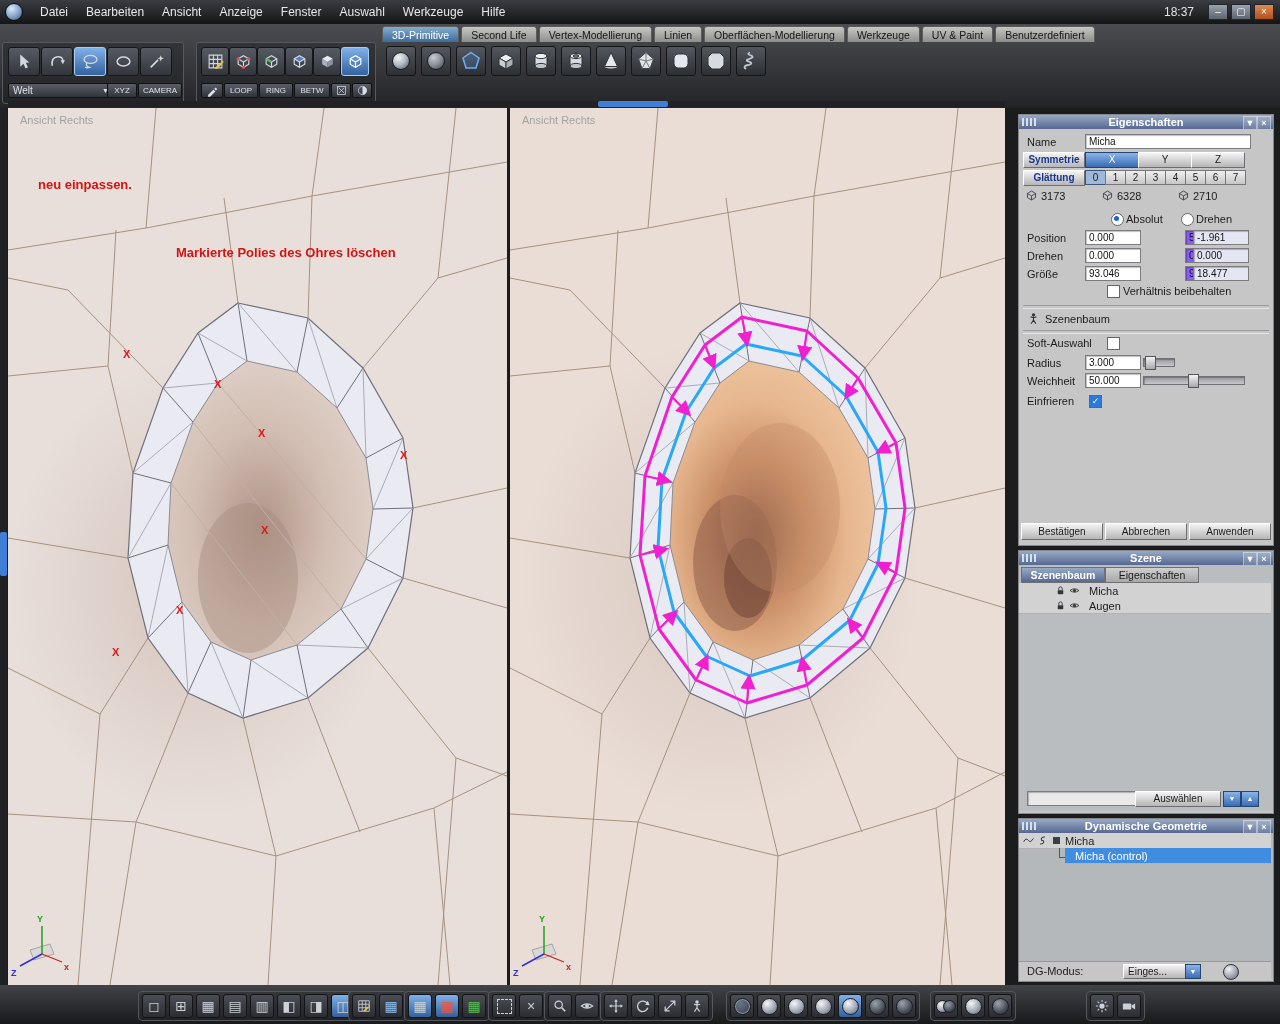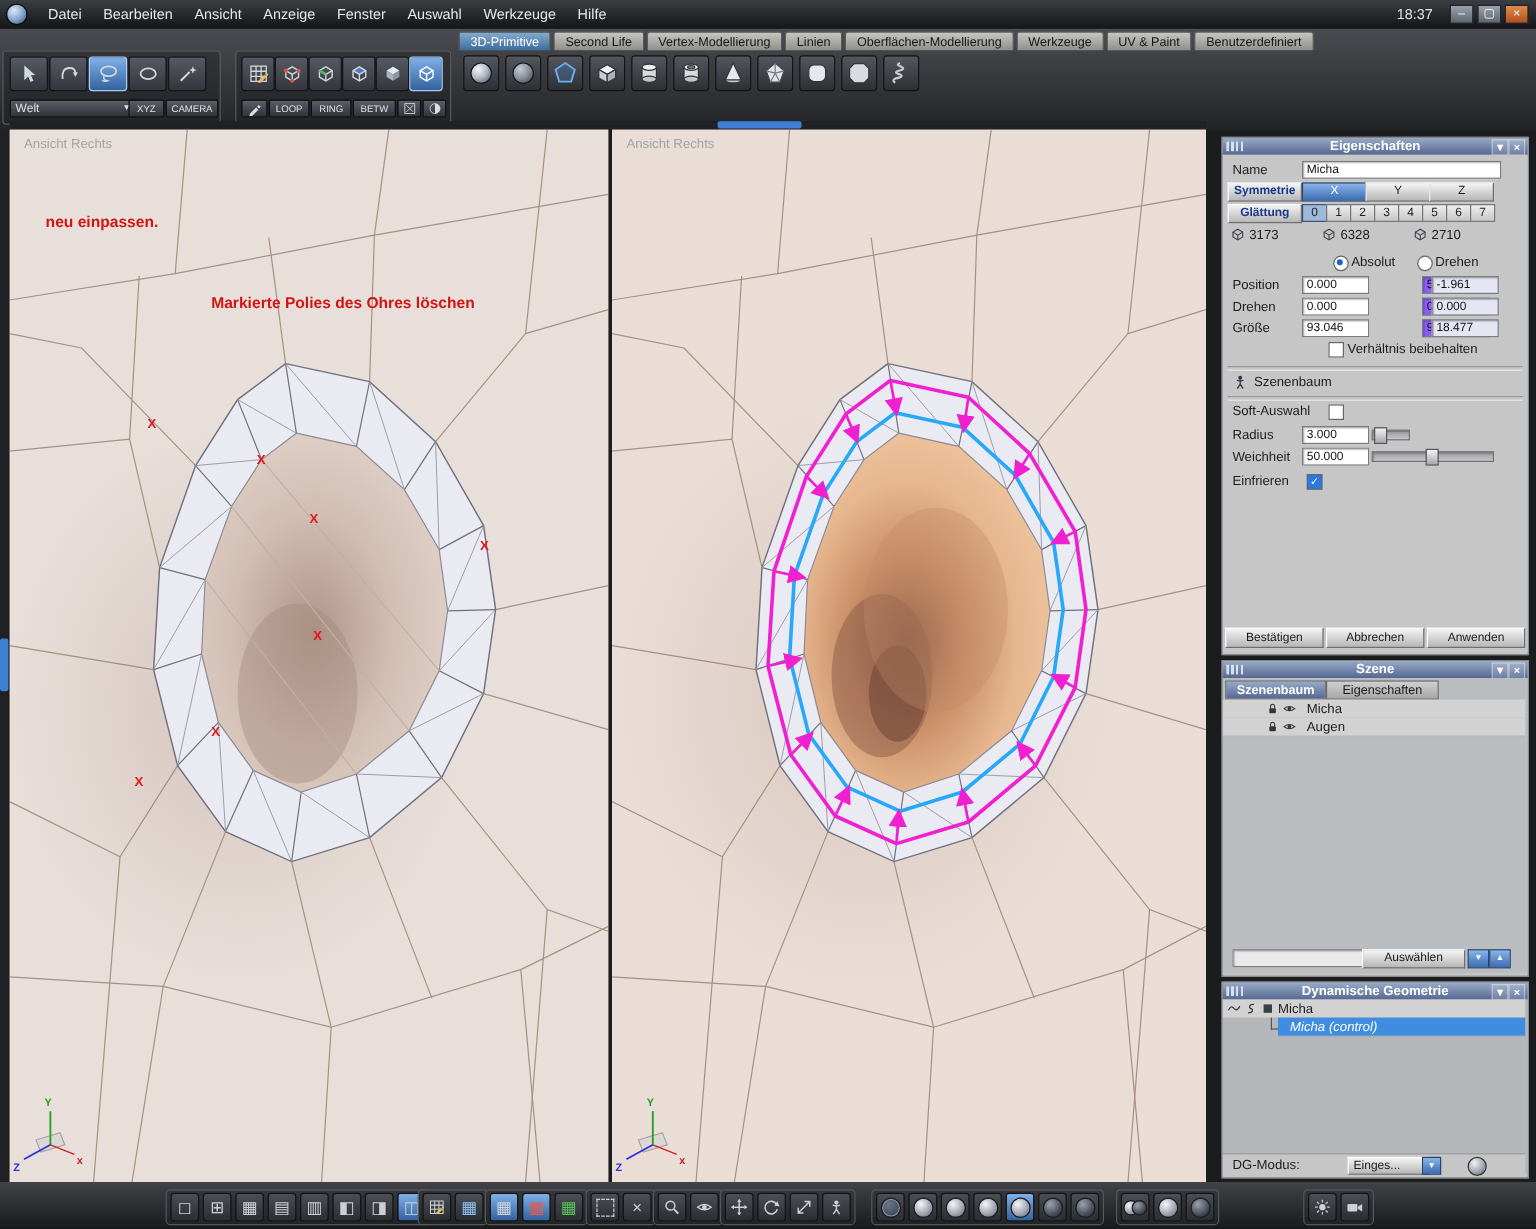--- a/index.html
+++ b/index.html
@@ -68,21 +68,21 @@
   .radio.sel::after{content:"";position:absolute;left:2px;top:2px;width:5px;height:5px;border-radius:50%;background:#1a62d0;}
   .divider{position:absolute;left:4px;width:246px;height:2px;border-top:1px solid #9a9a9e;border-bottom:1px solid #e6e6e8;}
   .slider{position:absolute;height:7px;background:linear-gradient(#98989c,#c8c8cc);border:1px solid #707074;
     box-shadow:inset 1px 1px 1px rgba(0,0,0,.25);}
   .thumb{position:absolute;top:-3px;width:9px;height:12px;background:linear-gradient(#f2f2f2,#a8a8ac);border:1px solid #55555a;}
   .stab{position:absolute;height:14px;font-size:10.5px;text-align:center;line-height:14px;
     background:linear-gradient(#cfcfcf,#a8a8a8);border:1px solid #707074;color:#1a1a1a;}
   .stab.active{background:linear-gradient(#96aac6,#566892);color:#fff;font-weight:bold;}
   .trow{position:absolute;left:0;width:252px;height:15px;background:#d2d2d2;border-bottom:1px solid #b2b2b4;}
   .trow .icon{position:absolute;top:2px;width:11px;height:11px;color:#34343a;}
-  .hl-row{background:#3f8ce0;color:#fff;font-style:italic;}
+  .hl-row{background:#3f8ce0;color:#fff;}
   
   #bottombar{position:absolute;left:0;top:985px;width:1280px;height:39px;
     background:linear-gradient(#414348,#18191b);}
   .bgroup{position:absolute;top:6px;display:flex;gap:3px;padding:2px 3px;
     background:linear-gradient(#35373b,#222326);border:1px solid #54575c;border-radius:4px;}
   .bicon{width:22px;height:22px;display:flex;align-items:center;justify-content:center;
     color:#ccd1d8;font-size:14px;background:linear-gradient(#4b4e55,#2b2d32);border:1px solid #121418;border-radius:3px;}
   .bicon svg{width:14px;height:14px;}
   .bicon.sel{background:linear-gradient(#7fb0e8,#33639f);}
   .bicon .ball{width:15px;height:15px;border-radius:50%;border:1px solid #1a1c20;

